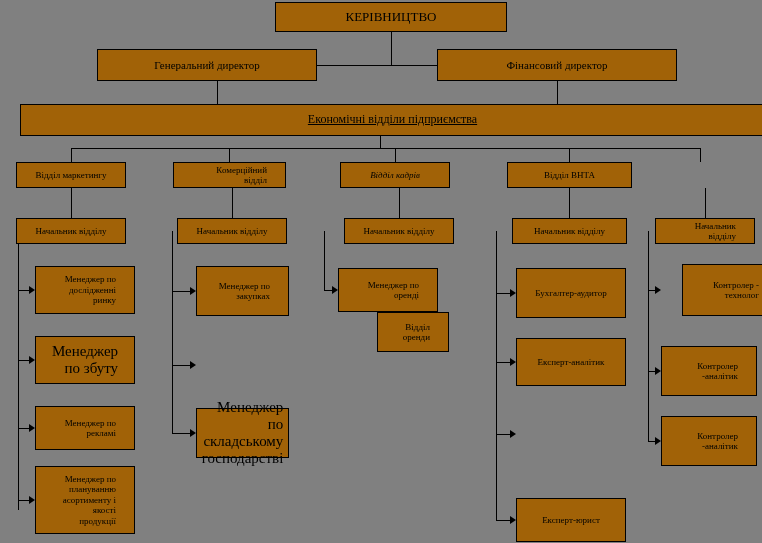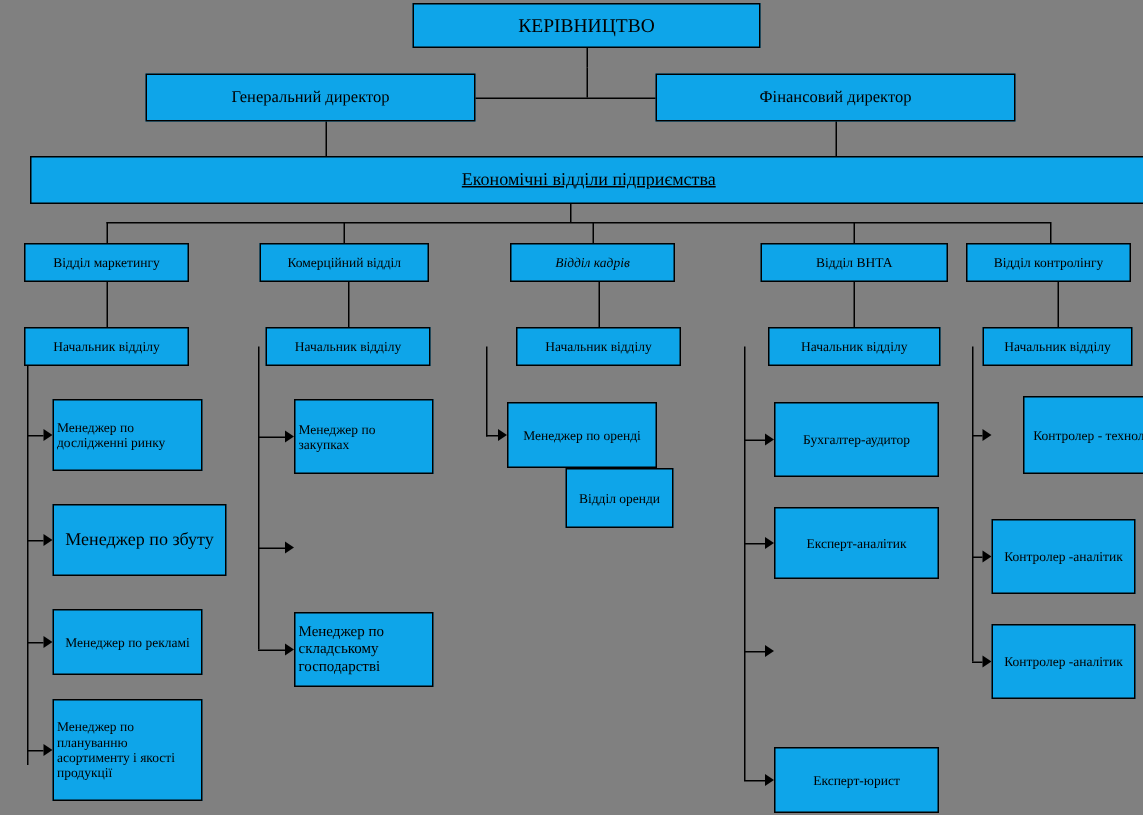--- a/index.html
+++ b/index.html
@@ -11,29 +11,29 @@
     position: relative;
     width: 762px;
     height: 543px;
     background: #808080;
     font-family: "Liberation Serif", serif;
     overflow: hidden;
   }
   .node {
     position: absolute;
     box-sizing: border-box;
-    background: #0ea5e9;
+    background: #a16207;
     border: 1px solid #000000;
     display: flex;
     align-items: center;
     justify-content: center;
-    text-align: left;
+    text-align: right;
     color: #000000;
     line-height: 1.15;
-    padding: 1px 2px;
+    padding: 1px 18px;
   }
   .line {
     position: absolute;
     background: #000000;
   }
   .hline { height: 1px; }
   .vline { width: 1px; }
   .arrow {
     position: absolute;
     width: 0;
@@ -119,54 +119,51 @@
     </div>
     <div class="node" style="left: 173px; top: 162px; width: 113px; height: 26px; font-size: 9px;">
       <span>Комерційний відділ</span>
     </div>
     <div class="node" style="left: 340px; top: 162px; width: 110px; height: 26px; font-size: 9px; font-style: italic;">
       <span>Відділ кадрів</span>
     </div>
     <div class="node" style="left: 507px; top: 162px; width: 125px; height: 26px; font-size: 9px;">
       <span>Відділ ВНТА</span>
     </div>
-    <div class="node" style="left: 644px; top: 162px; width: 110px; height: 26px; font-size: 9px;">
-      <span>Відділ контролінгу</span>
-    </div>
     <div class="node" style="left: 16px; top: 218px; width: 110px; height: 26px; font-size: 9px;">
       <span>Начальник відділу</span>
     </div>
     <div class="node" style="left: 177px; top: 218px; width: 110px; height: 26px; font-size: 9px;">
       <span>Начальник відділу</span>
     </div>
     <div class="node" style="left: 344px; top: 218px; width: 110px; height: 26px; font-size: 9px;">
       <span>Начальник відділу</span>
     </div>
     <div class="node" style="left: 512px; top: 218px; width: 115px; height: 26px; font-size: 9px;">
       <span>Начальник відділу</span>
     </div>
     <div class="node" style="left: 655px; top: 218px; width: 100px; height: 26px; font-size: 9px;">
       <span>Начальник відділу</span>
     </div>
     <div class="node" style="left: 35px; top: 266px; width: 100px; height: 48px; font-size: 9px;">
       <span>Менеджер по дослідженні ринку</span>
     </div>
-    <div class="node" style="left: 35px; top: 336px; width: 116px; height: 48px; font-size: 12px;">
+    <div class="node" style="left: 35px; top: 336px; width: 100px; height: 48px; font-size: 15px;">
       <span>Менеджер по збуту</span>
     </div>
     <div class="node" style="left: 35px; top: 406px; width: 100px; height: 44px; font-size: 9px;">
       <span>Менеджер по рекламі</span>
     </div>
     <div class="node" style="left: 35px; top: 466px; width: 100px; height: 68px; font-size: 9px;">
       <span>Менеджер по плануванню асортименту і якості продукції</span>
     </div>
     <div class="node" style="left: 196px; top: 266px; width: 93px; height: 50px; font-size: 9px;">
       <span>Менеджер по закупках</span>
     </div>
-    <div class="node" style="left: 196px; top: 408px; width: 93px; height: 50px; font-size: 10px;">
+    <div class="node" style="left: 196px; top: 408px; width: 93px; height: 50px; font-size: 15px;">
       <span>Менеджер по складському господарстві</span>
     </div>
     <div class="node" style="left: 338px; top: 268px; width: 100px; height: 44px; font-size: 9px;">
       <span>Менеджер по оренді</span>
     </div>
     <div class="node" style="left: 377px; top: 312px; width: 72px; height: 40px; font-size: 9px;">
       <span>Відділ оренди</span>
     </div>
     <div class="node" style="left: 516px; top: 268px; width: 110px; height: 50px; font-size: 9px;">
       <span>Бухгалтер-аудитор</span>

